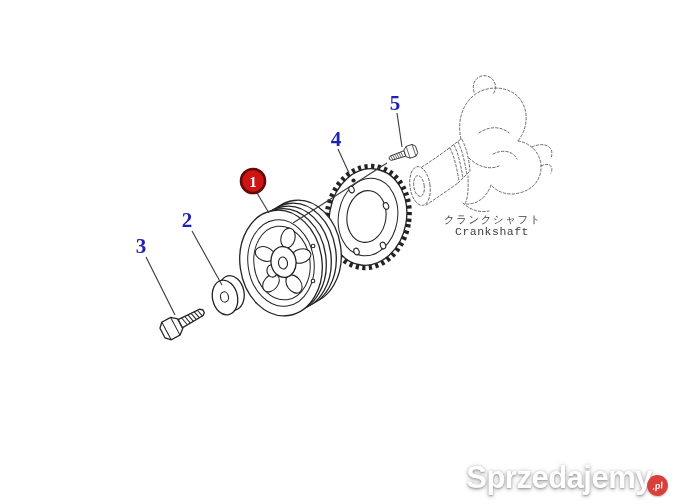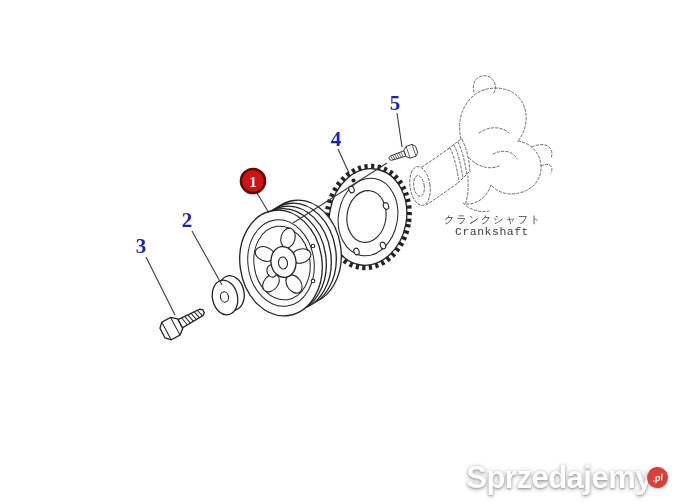--- a/index.html
+++ b/index.html
@@ -19,21 +19,21 @@
   }
   .badge-num{
     font-family:"Liberation Serif",serif;font-weight:bold;font-size:15px;
     fill:#ffffff;text-anchor:middle;
   }
   .cap-jp{font-family:"DejaVu Sans",sans-serif;font-size:10.5px;fill:#3d3d3d;
     letter-spacing:1.5px;text-anchor:middle;}
   .cap-en{font-family:"Liberation Mono",monospace;font-size:11.5px;fill:#3d3d3d;
     letter-spacing:.5px;text-anchor:middle;}
   .wm{
-    position:absolute;right:26px;bottom:8px;display:flex;align-items:center;
+    position:absolute;right:26px;bottom:8px;display:flex;align-items:flex-end;
     user-select:none;
   }
   .wm-text{
     font-size:31px;font-weight:bold;color:#ffffff;letter-spacing:-.5px;line-height:1.2;
     text-shadow:0 1px 2px rgba(110,110,110,.55),0 0 4px rgba(150,150,150,.45),
                 0 2px 4px rgba(120,120,120,.3);
   }
   .wm-dot{
     width:21px;height:21px;border-radius:50%;background:#d8413a;color:#ffffff;
     font-size:9px;font-weight:bold;font-style:italic;

